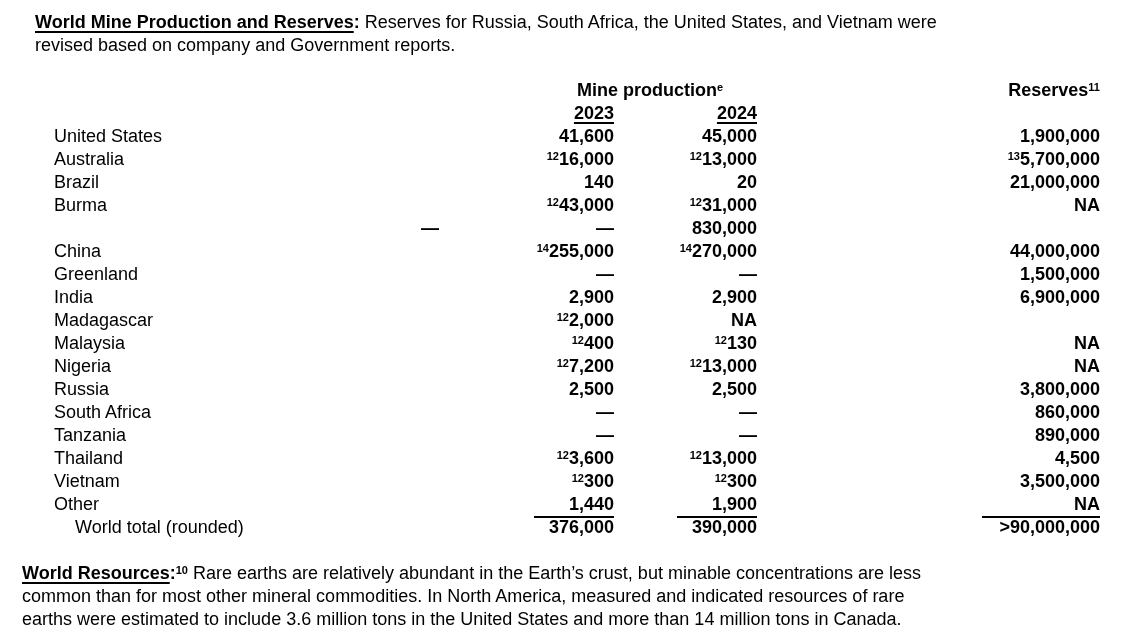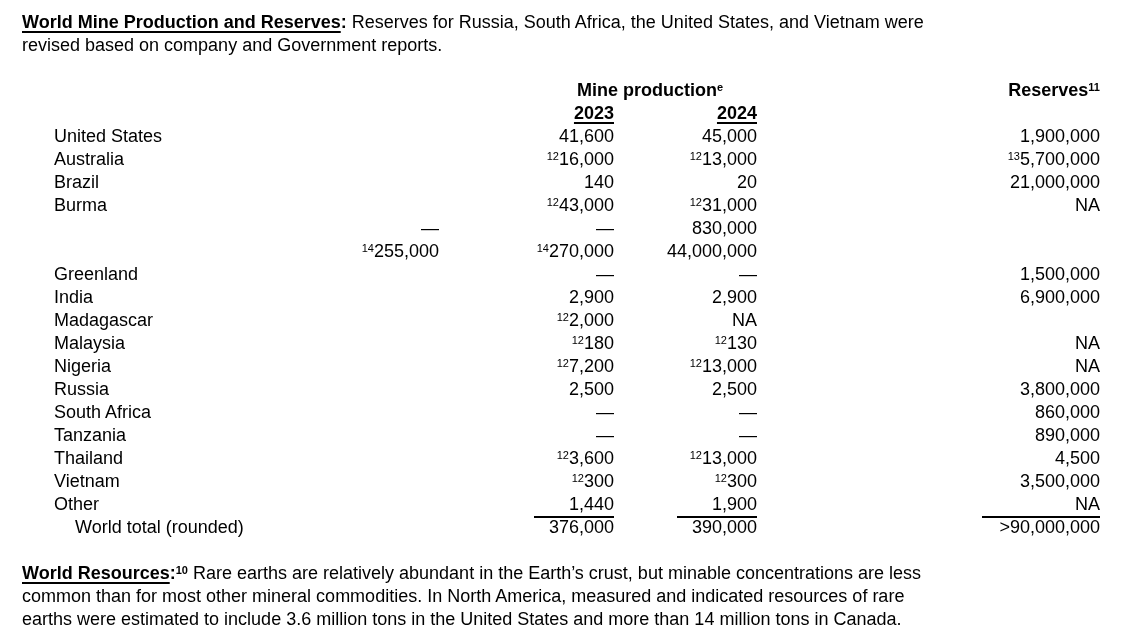--- a/index.html
+++ b/index.html
@@ -24,34 +24,34 @@
     text-underline-offset: 3px;
   }
   b { font-weight: bold; }
   sup {
     font-size: 11px;
     line-height: 0;
     position: relative;
     top: -5px;
     vertical-align: baseline;
   }
-  .intro { margin-bottom: 22px; }
+  .intro { margin-bottom: 22px; margin-left: 13px; }
 
   
   .mtable { width: 1078px; }
   .grid {
     display: grid;
     grid-template-columns: 1fr 175px 143px 343px;
     height: 23px;
     margin-left: 32px;
   }
   .hdr-row1 { position: relative; height: 23px; font-weight: bold; }
   .prod-hdr { position: absolute; left: 628px; transform: translateX(-50%); white-space: nowrap; }
   .res-hdr  { position: absolute; right: 0; white-space: nowrap; }
-  .num { text-align: right; white-space: nowrap; }
+  .num { text-align: right; white-space: nowrap; font-weight: bold; }
   .yr {
     font-weight: bold;
     text-decoration: underline;
     text-decoration-thickness: 1.8px;
     text-underline-offset: 3px;
   }
   .country { text-align: left; white-space: nowrap; }
   .cell { display: inline-block; text-align: right; }
   .row.rule .cell { border-bottom: 2px solid #000; }
   .row.rule .c23 .cell, .row.rule .c24 .cell { min-width: 80px; }
@@ -110,20 +110,21 @@
     <span class="num cres"><span class="cell"><sup></sup><span class="v">NA</span></span></span>
   </div>
 
   <div class="grid row">
     <span class="num c23"><span class="cell"><sup></sup><span class="v">—</span></span></span>
     <span class="num c24"><span class="cell"><sup></sup><span class="v">—</span></span></span>
     <span class="num cres"><span class="cell"><sup></sup><span class="v">830,000</span></span></span>
   </div>
 
   <div class="grid row">
+    <span class="country">China</span>
     <span class="num c23"><span class="cell"><sup>14</sup><span class="v">255,000</span></span></span>
     <span class="num c24"><span class="cell"><sup>14</sup><span class="v">270,000</span></span></span>
     <span class="num cres"><span class="cell"><sup></sup><span class="v">44,000,000</span></span></span>
   </div>
 
   <div class="grid row">
     <span class="country">Greenland</span>
     <span class="num c23"><span class="cell"><sup></sup><span class="v">—</span></span></span>
     <span class="num c24"><span class="cell"><sup></sup><span class="v">—</span></span></span>
     <span class="num cres"><span class="cell"><sup></sup><span class="v">1,500,000</span></span></span>
@@ -137,21 +138,21 @@
   </div>
 
   <div class="grid row">
     <span class="country">Madagascar</span>
     <span class="num c24"><span class="cell"><sup>12</sup><span class="v">2,000</span></span></span>
     <span class="num cres"><span class="cell"><sup></sup><span class="v">NA</span></span></span>
   </div>
 
   <div class="grid row">
     <span class="country">Malaysia</span>
-    <span class="num c23"><span class="cell"><sup>12</sup><span class="v">180</span></span></span>
+    <span class="num c23"><span class="cell"><sup>12</sup><span class="v">400</span></span></span>
     <span class="num c24"><span class="cell"><sup>12</sup><span class="v">130</span></span></span>
     <span class="num cres"><span class="cell"><sup></sup><span class="v">NA</span></span></span>
   </div>
 
   <div class="grid row">
     <span class="country">Nigeria</span>
     <span class="num c23"><span class="cell"><sup>12</sup><span class="v">7,200</span></span></span>
     <span class="num c24"><span class="cell"><sup>12</sup><span class="v">13,000</span></span></span>
     <span class="num cres"><span class="cell"><sup></sup><span class="v">NA</span></span></span>
   </div>

